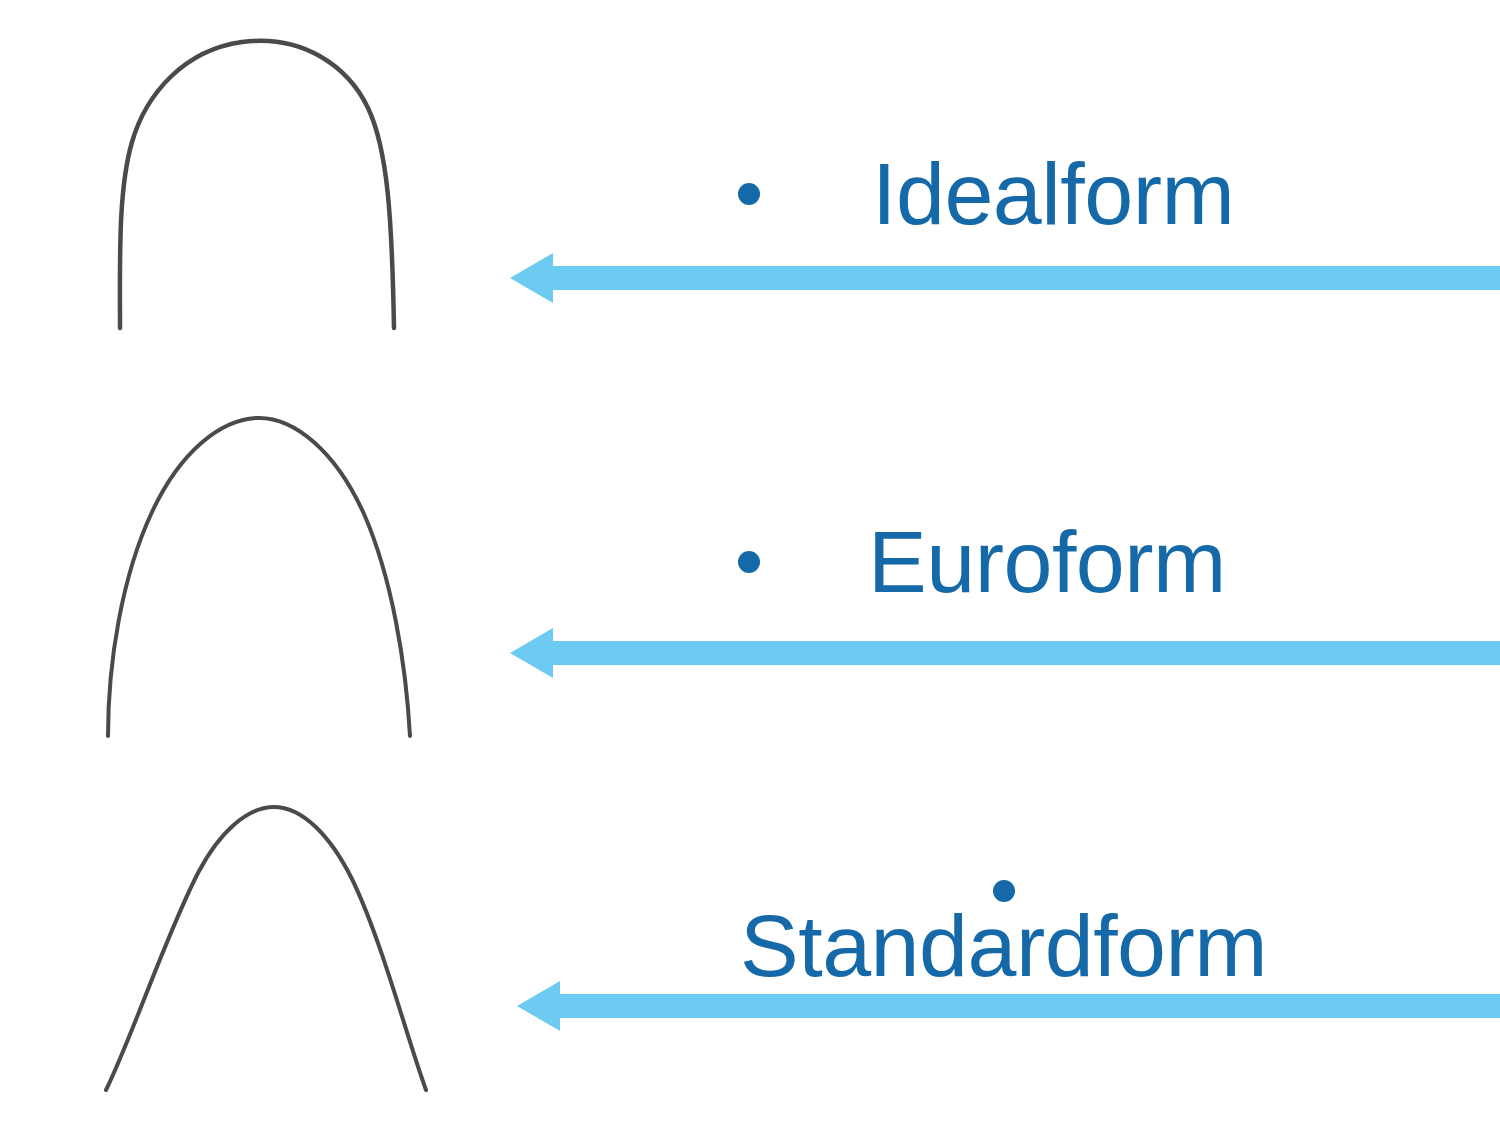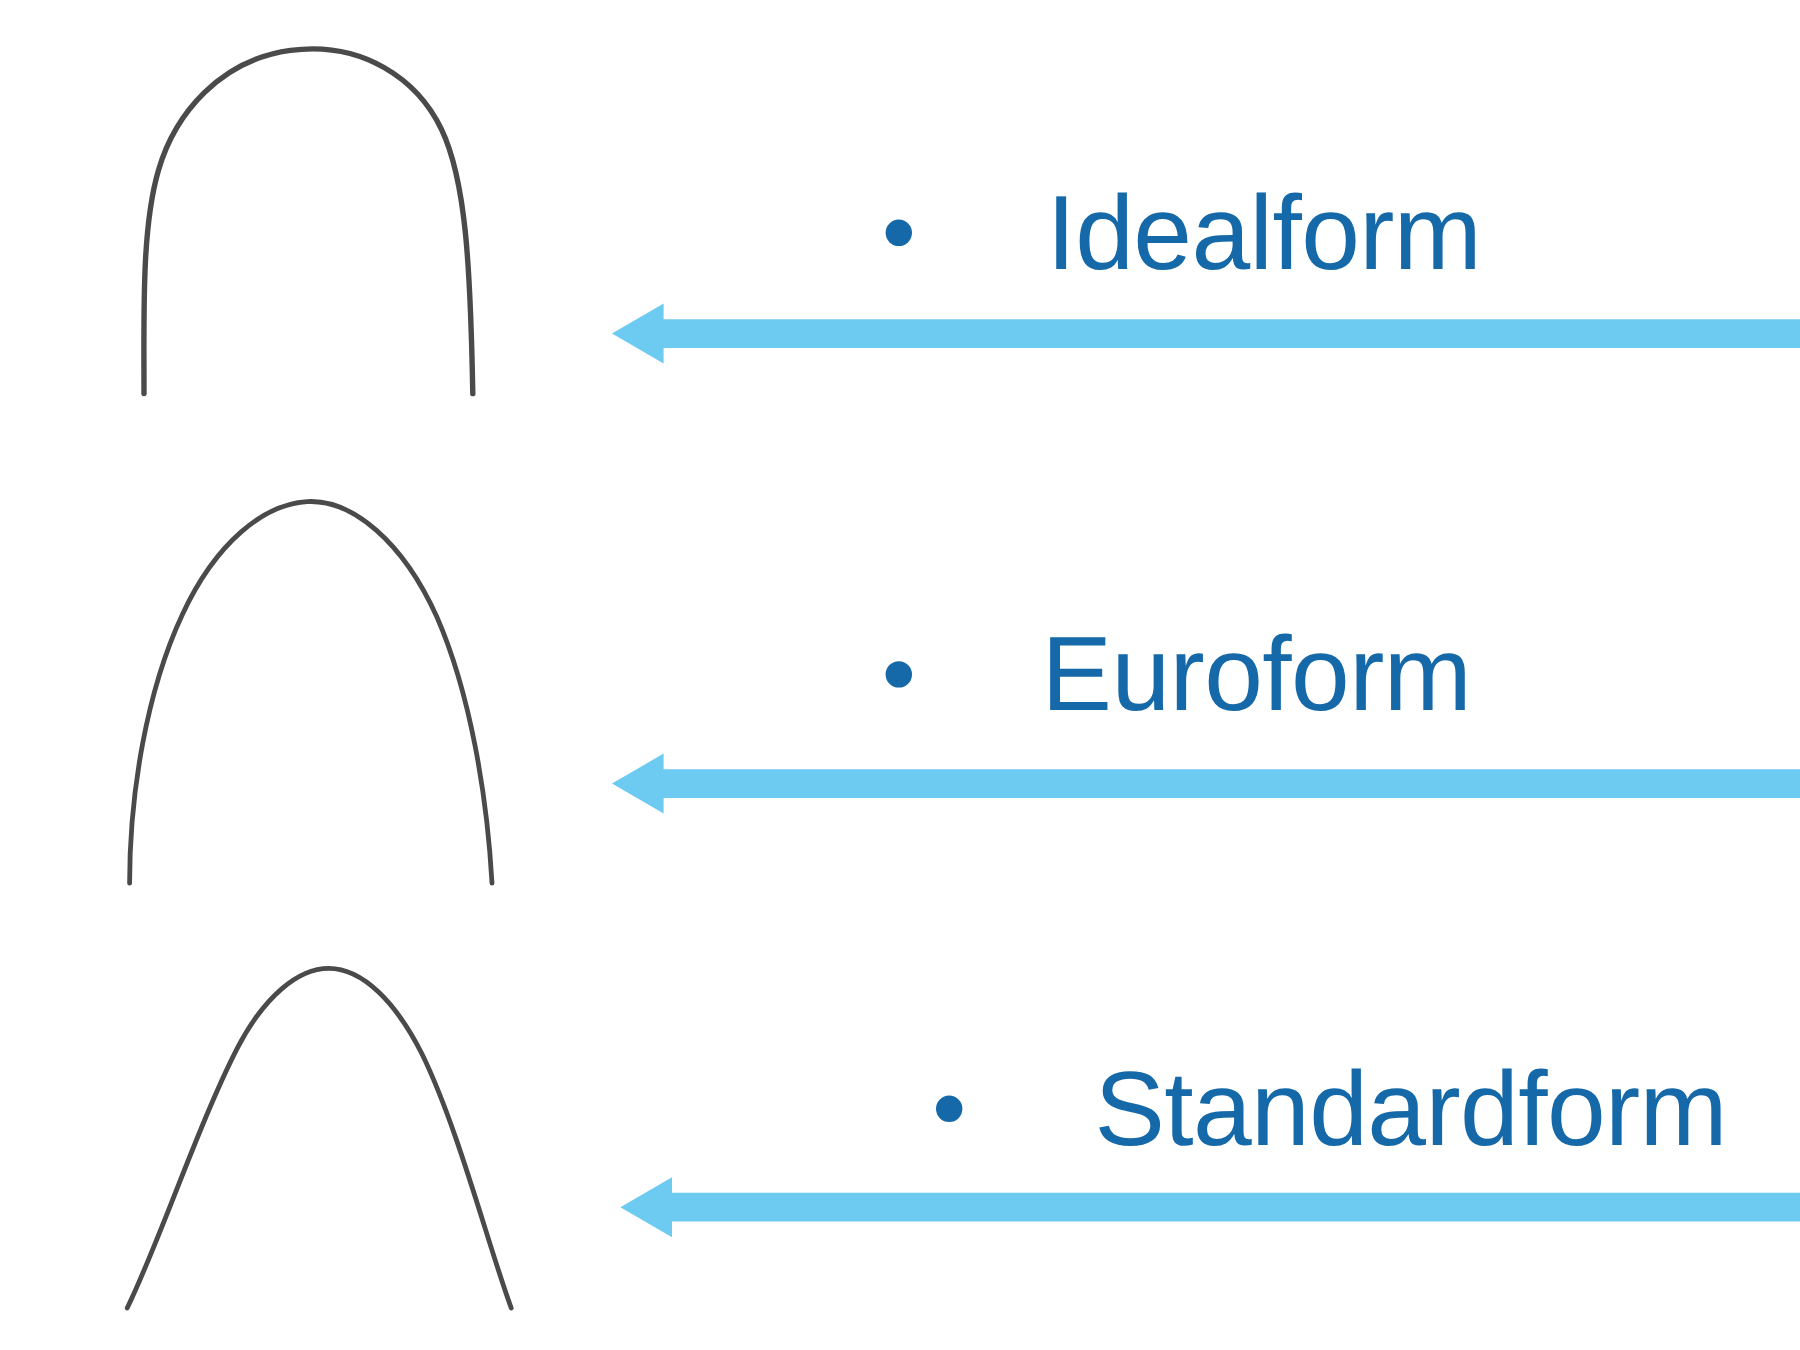--- a/index.html
+++ b/index.html
@@ -70,21 +70,21 @@
     font-weight: 400;
     letter-spacing: -0.5px;
     white-space: nowrap;
   }
   .gap-sm { width: 112px; flex: 0 0 auto; }
   .gap-md { width: 108px; flex: 0 0 auto; }
   .gap-lg { width: 110px; flex: 0 0 auto; }
 
   #item-1 { top: 150px; left: 738px; }
   #item-2 { top: 518px; left: 738px; }
-  #item-3 { top: 880px; left: 780px; }
+  #item-3 { top: 880px; left: 740px; flex-direction: column; }
 </style>
 </head>
 <body>
 
 <div id="slide">
 
   <div class="arch-figure" id="arch-1">
     <svg width="400" height="360" viewBox="0 0 400 360" aria-hidden="true">
       <path class="arch-path" stroke-width="4.5" d="M 40 318
                C 40 250, 38 180, 52 132

